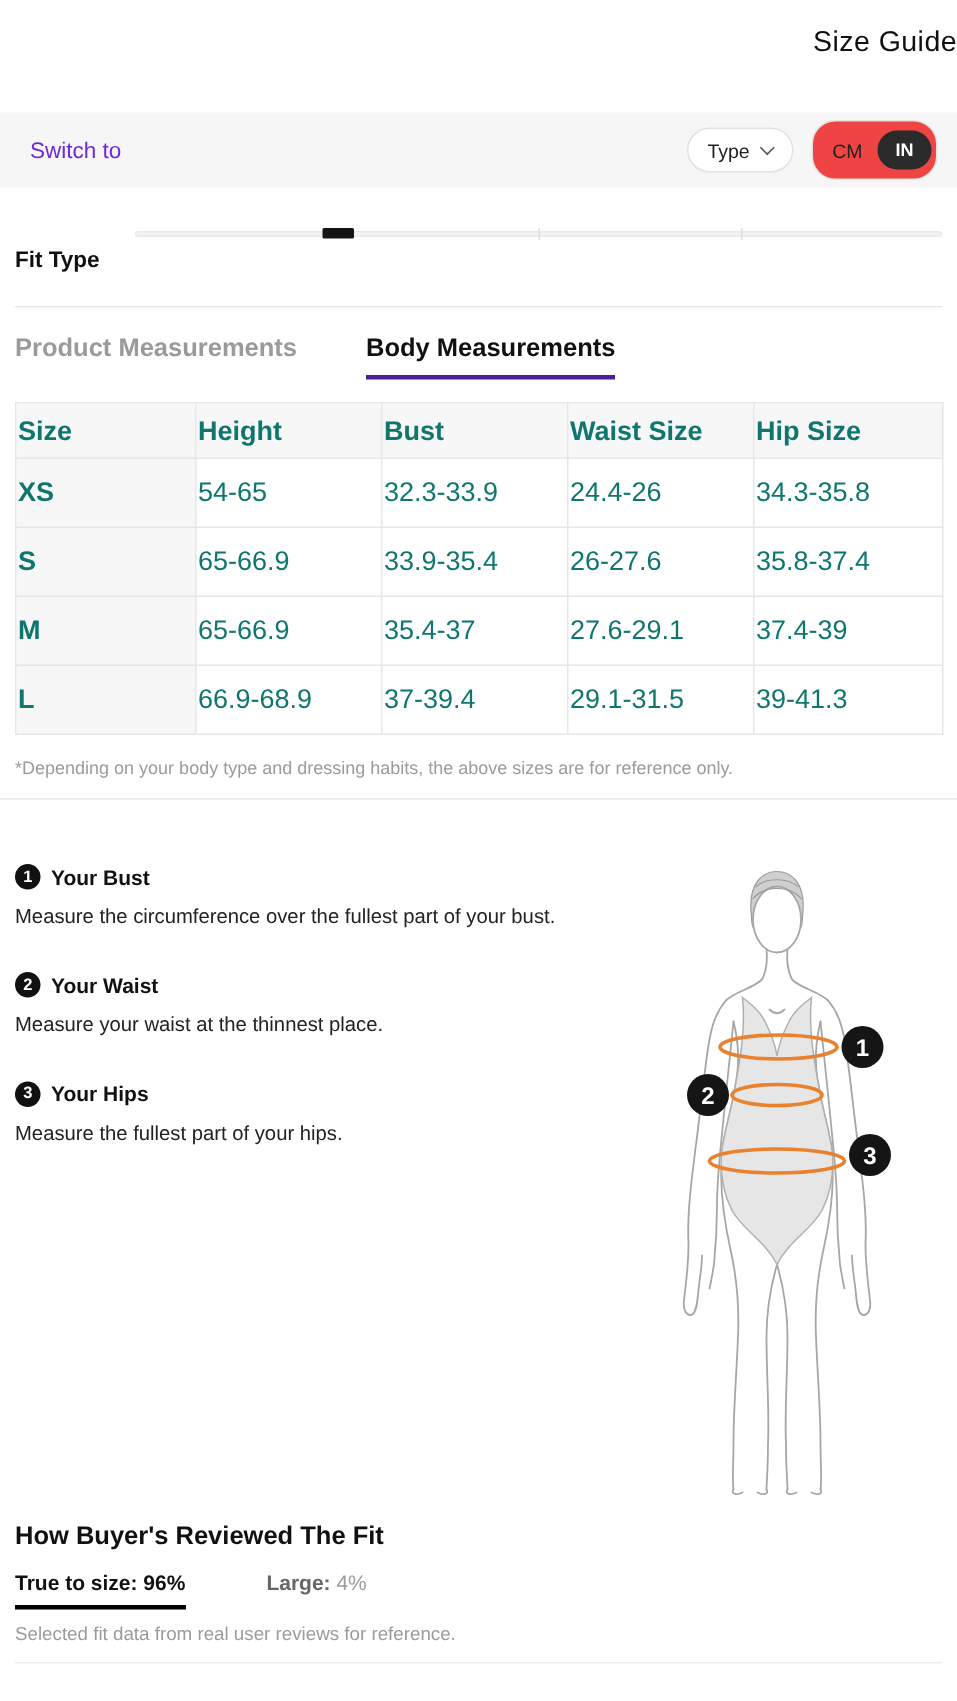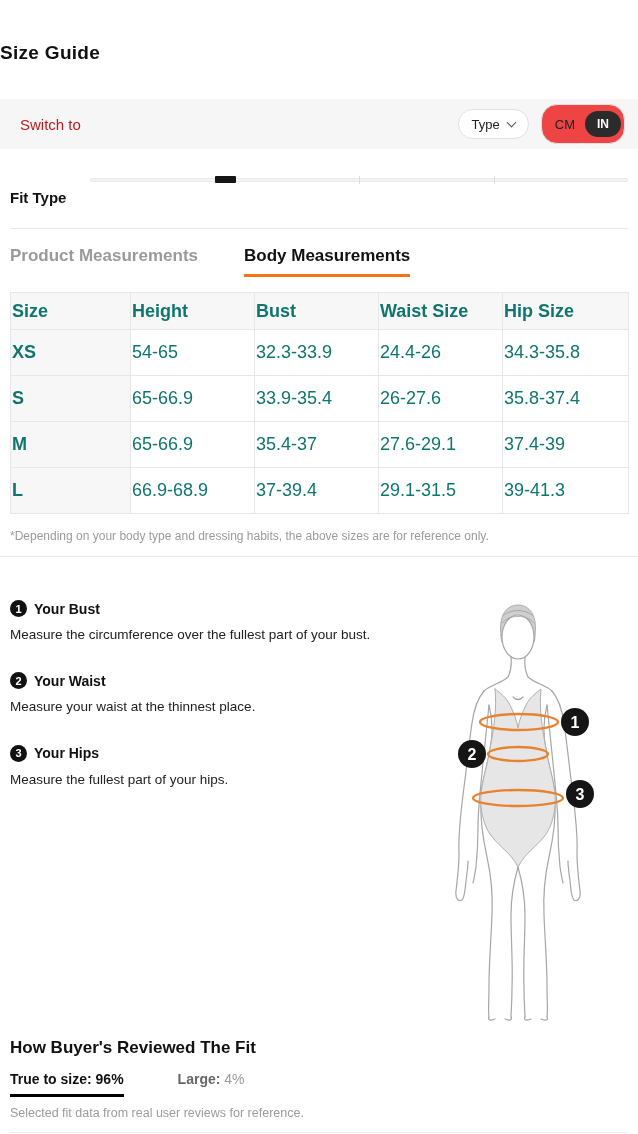--- a/index.html
+++ b/index.html
@@ -4,28 +4,28 @@
 <style>
   * { box-sizing: border-box; }
   html,body { margin:0; padding:0; }
   body {
     width:638px; height:1134px; position:relative; overflow:hidden;
     background:#ffffff; color:#222;
     font-family:"Liberation Sans", sans-serif;
   }
 
   
-  .page-title { margin:0; padding-top:42px; text-align:left;
-    font-size:19px; font-weight:700; letter-spacing:.3px; color:#111; }
+  .page-title { margin:0; padding-top:18px; text-align:right;
+    font-size:19px; font-weight:400; letter-spacing:.3px; color:#111; }
 
   
   .switch-bar { margin-top:35px; height:50px; background:#f6f6f6;
     display:flex; align-items:center; justify-content:space-between;
     padding:0 13px 0 20px; }
-  .switch-label { font-size:15px; color:#b91c1c; }
+  .switch-label { font-size:15px; color:#6d28d9; }
   .switch-controls { display:flex; align-items:center; gap:12px; }
   .type-btn { display:flex; align-items:center; gap:8px; background:#fff;
     border:1px solid #e2e2e2; border-radius:16px; height:30px; padding:0 13px;
     font-family:inherit; font-size:13px; color:#222; cursor:pointer; }
   .chev { width:7px; height:7px; border-right:1.5px solid #555; border-bottom:1.5px solid #555; display:inline-block; }
   .chev.down { transform:rotate(45deg); margin-top:-3px; }
   .chev.up { transform:rotate(-135deg); margin-top:5px; border-color:#8a8a8a; }
   .unit-toggle { display:flex; align-items:center; background:#ef4444;
     border:1px solid #e2e2e2; border-radius:16px; height:40px; padding:0 3px 0 0; cursor:pointer; }
   .unit-cm { font-size:13px; color:#222; padding:0 10px 0 13px; }
@@ -46,21 +46,21 @@
   .tick { position:absolute; top:0; width:1px; height:8px; background:#dcdcdc; }
   .tick.t50 { left:50%; } .tick.t75 { left:75%; }
   .slider-marker { position:absolute; top:0; left:calc(25% - 10px);
     width:21px; height:7px; background:#151515; border-radius:1px; cursor:grab; }
 
   .divider { border:none; border-top:1px solid #e8e8e8; margin:22px 10px 0; }
 
   
   .tabs { display:flex; gap:46px; margin:17px 10px 0; }
   .tab { font-size:17px; font-weight:700; color:#9a9a9a; padding-bottom:8px; cursor:pointer; }
-  .tab.active { color:#111; border-bottom:3px solid #f97316; }
+  .tab.active { color:#111; border-bottom:3px solid #4c1d95; }
 
   
   table { border-collapse:collapse; table-layout:fixed; width:618px; margin:15px 10px 0; }
   th, td { border:1px solid #e7e7e7; text-align:left; vertical-align:middle; font-size:18px; color:#0f766e; }
   th { height:37px; background:#f7f7f7; font-weight:700; }
   td { height:46px; }
   td.size-col { background:#f7f7f7; font-weight:700; }
 
   .footnote { margin:15px 10px 0; font-size:12px; color:#9b9b9b; }
 

